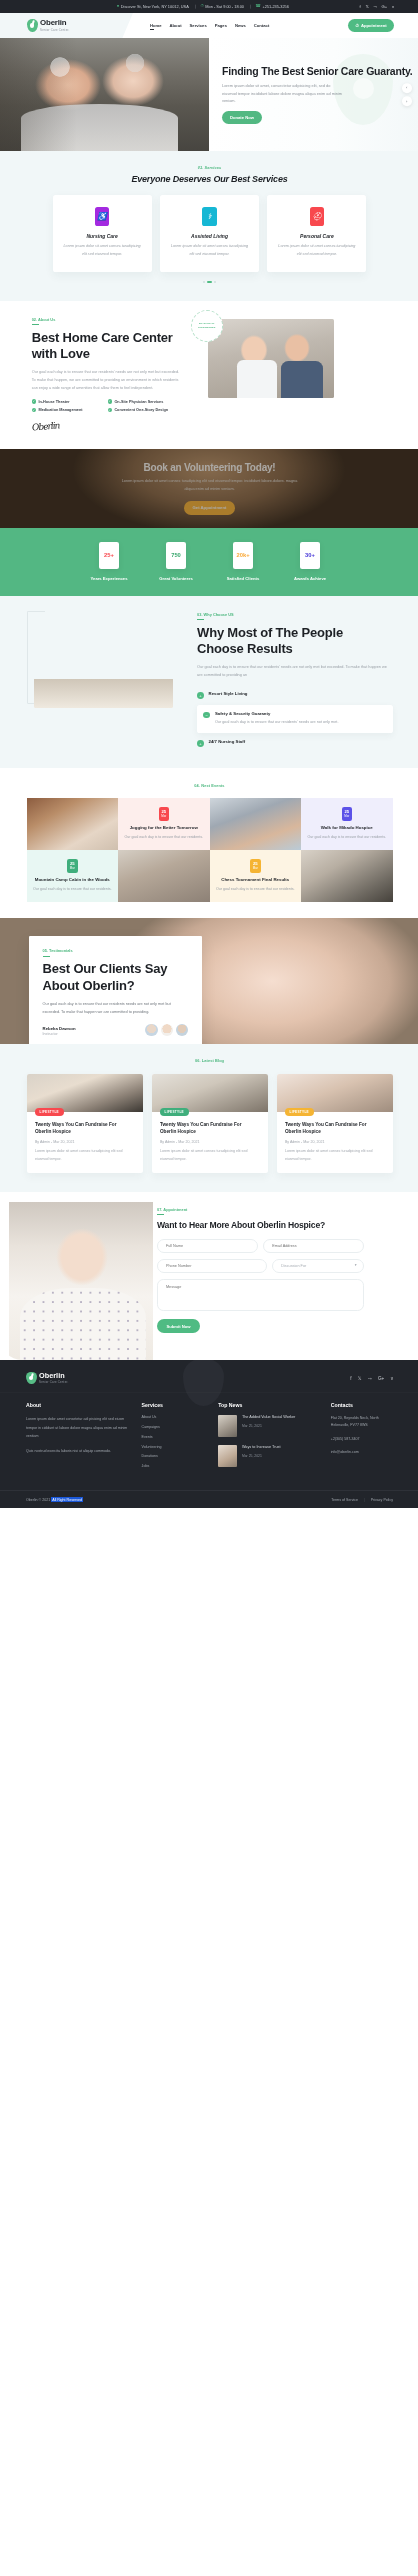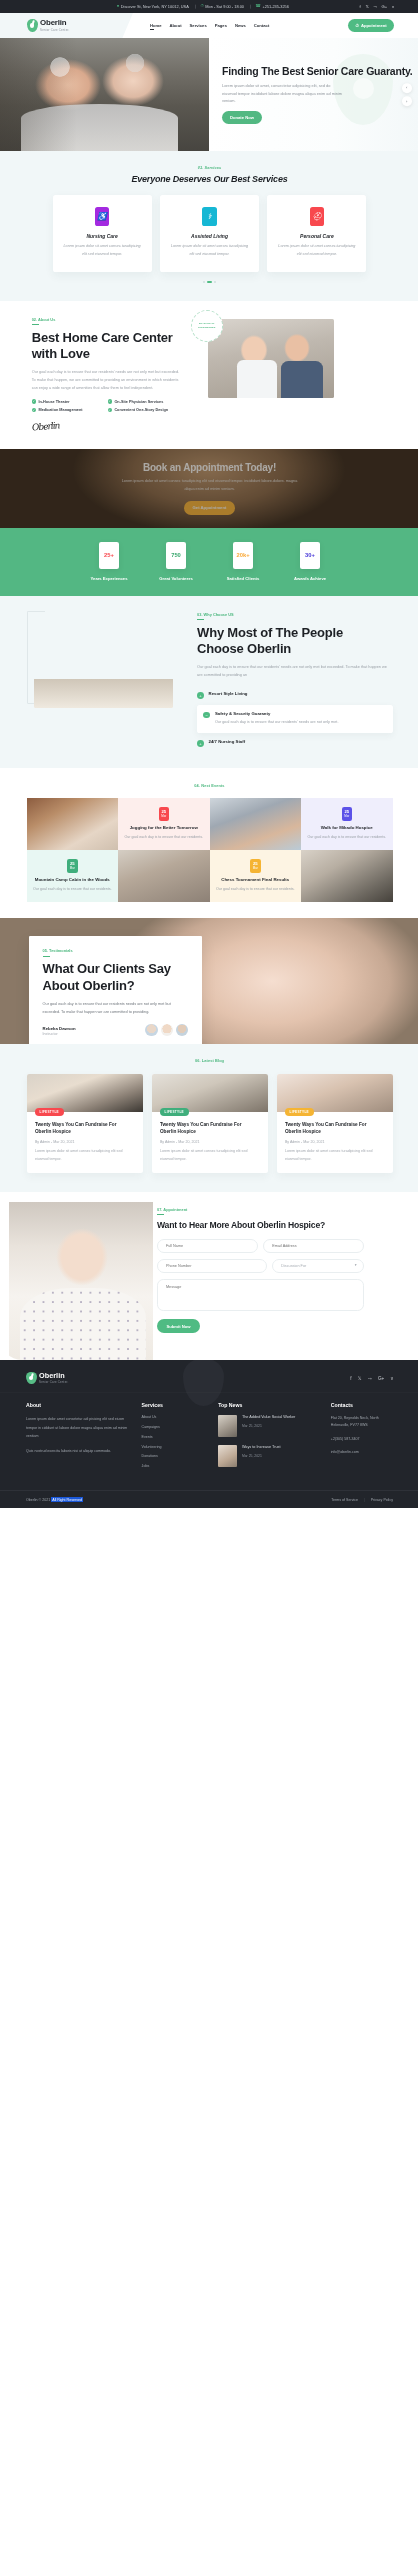--- a/index.html
+++ b/index.html
@@ -494,21 +494,21 @@
             <span>25 YEARS OF EXPERIENCES</span>
           </div>
           <div class="about-photo"></div>
           <div class="dotgrid"></div>
         </div>
       </div>
     </div>
   </div>
 
   <div class="cta">
-    <div class="cta-h">Book an Appointment Today!</div>
+    <div class="cta-h">Book an Volunteering Today!</div>
     <div class="cta-p">Lorem ipsum dolor sit amet consec turadipicing elit sed eiusmod tempor. incididunt labore.dolore. magna aliqua enim ad minim veniam.</div>
     <button class="btn-amber">Get Appointment</button>
   </div>
 
   <div class="stats">
     <div class="stat">
       <div class="stat-card" style="color:#f8484e">25+</div>
       <div class="stat-label">Years Experiences</div>
     </div>
     <div class="stat">
@@ -527,21 +527,21 @@
 
   <div class="sec-why">
     <div class="container">
       <div class="why-row">
         <div class="why-left">
           <div class="why-frame"></div>
           <div class="why-photo"></div>
         </div>
         <div class="why-right">
           <div class="label-line">03. Why Choose US</div>
-          <div class="h2">Why Most of The People Choose Oberlin</div>
+          <div class="h2">Why Most of The People Choose Results</div>
           <div class="why-p">Our goal each day is to ensure that our residents' needs are not only met but exceeded. To make that happen we are committed to providing an</div>
           <div class="acc">
             <div class="acc-item">
               <div class="acc-ic">+</div>
               <div>
                 <div class="acc-title">Resort Style Living</div>
               </div>
             </div>
             <div class="acc-item open">
               <div class="acc-ic">−</div>
@@ -602,21 +602,21 @@
           <div class="ev-desc">Our goal each day is to ensure that our residents.</div>
         </div>
         <div class="ev-cell ph4"></div>
       </div>
     </div>
   </div>
 
   <div class="sec-testi">
     <div class="testi-card">
       <div class="label-line">05. Testimonials</div>
-      <div class="h2">What Our Clients Say About Oberlin?</div>
+      <div class="h2">Best Our Clients Say About Oberlin?</div>
       <div class="testi-p">Our goal each day is to ensure that our residents needs are not only met but exceeded. To make that happen we are committed to providing.</div>
       <div class="testi-foot">
         <div>
           <div class="testi-name">Rebeka Dawson</div>
           <div class="testi-role">Instructor</div>
         </div>
         <div class="avatars">
           <div class="av av1"></div>
           <div class="av av2"></div>
           <div class="av av3"></div>

